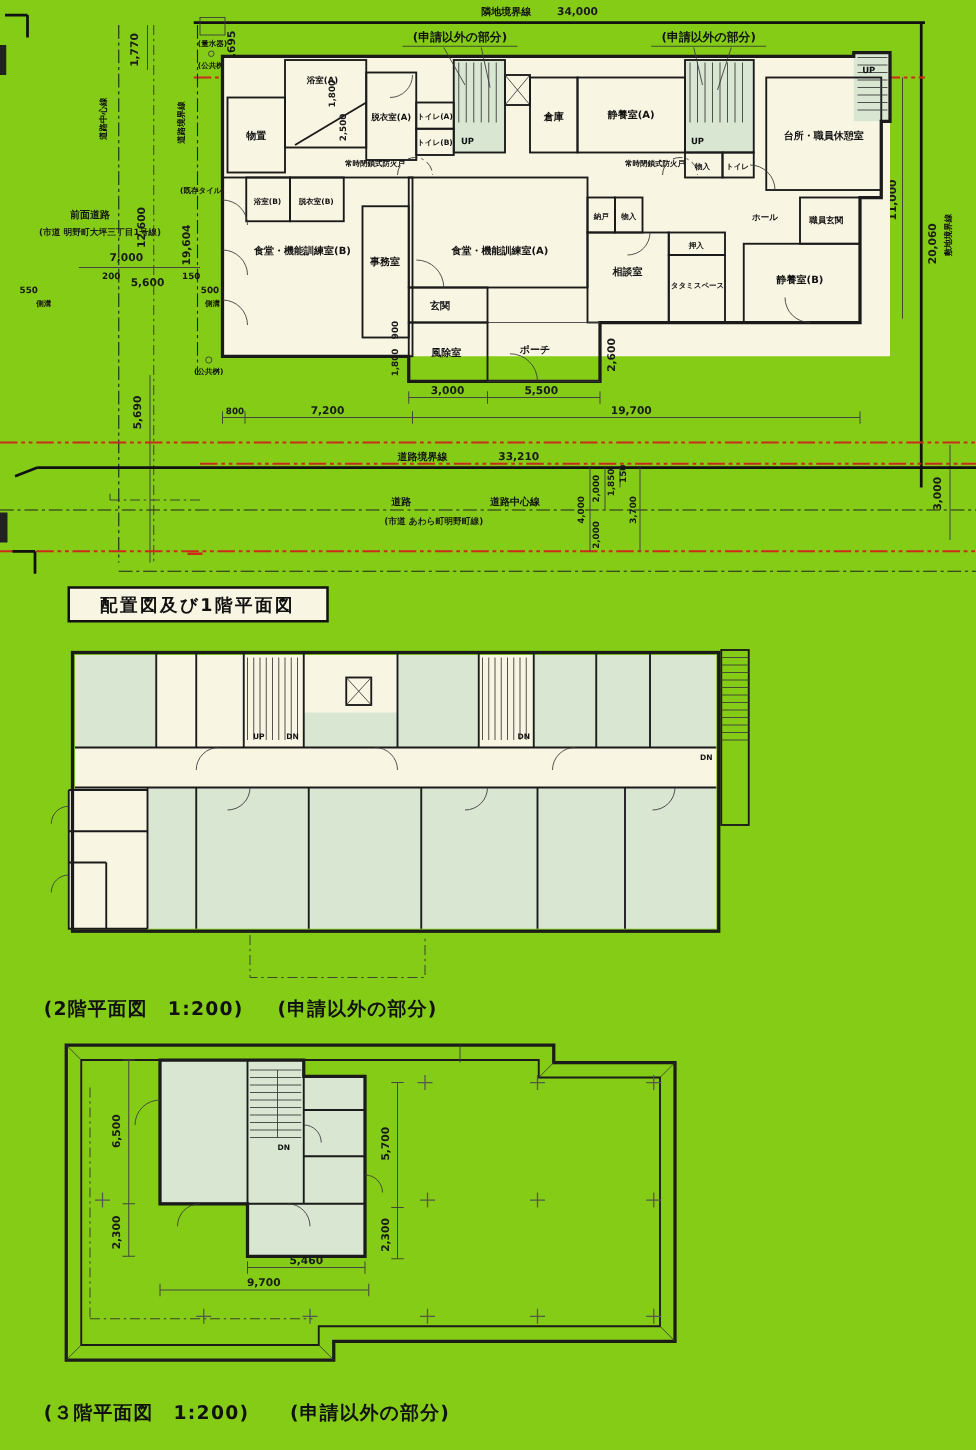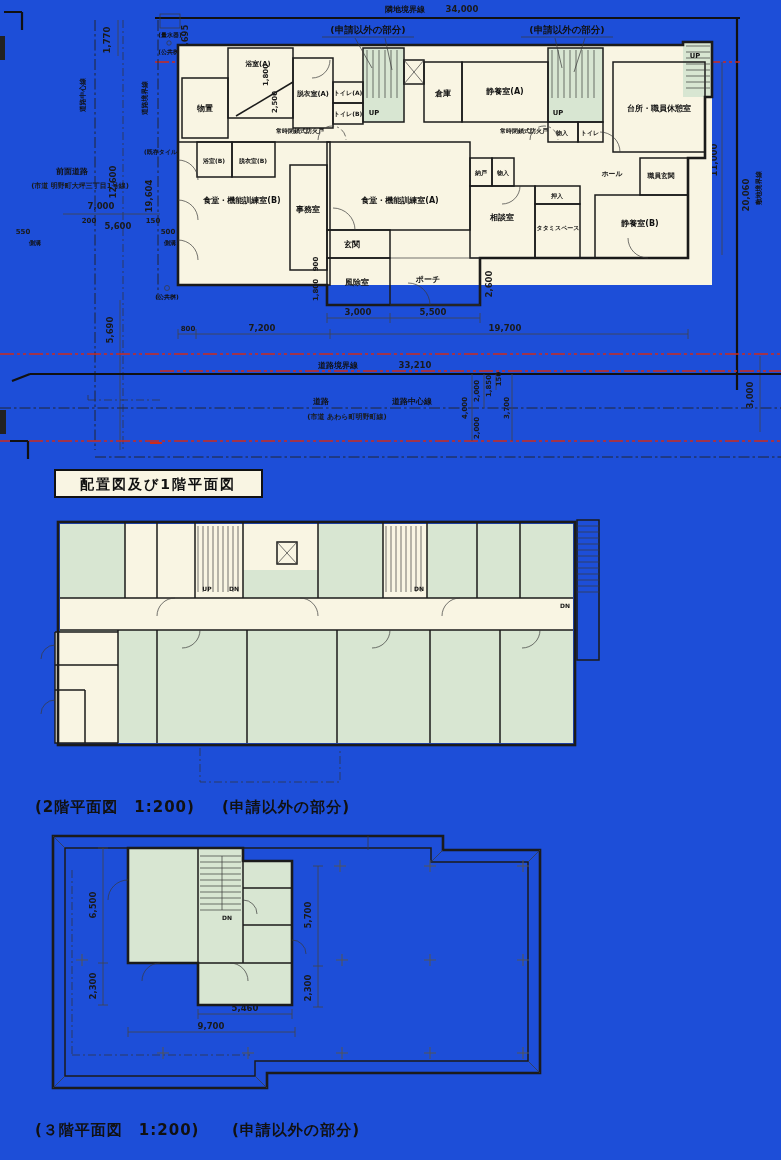--- a/index.html
+++ b/index.html
@@ -1,16 +1,16 @@
 <!DOCTYPE html>
 <html><head>
 <meta charset="utf-8">
 <style>
   html,body{margin:0;padding:0;background:#e8e4d4;}
-  .page{position:relative;width:781px;height:1160px;background:#1d4ed8;overflow:hidden;
+  .page{position:relative;width:781px;height:1160px;background:#84cc16;overflow:hidden;
         font-family:"DejaVu Sans",sans-serif;}
   svg{position:absolute;left:0;top:0;}
   
   .wallX{stroke:#1b1b1b;stroke-width:2.6;fill:none;stroke-linecap:square;}
   .wall {stroke:#1b1b1b;stroke-width:1.5;fill:none;}
   .thin {stroke:#3a3a3a;stroke-width:.7;fill:none;}
   .diml {stroke:#444;stroke-width:.8;fill:none;}
   .bold2{stroke:#111;stroke-width:2.2;fill:none;}
   .redl {stroke:#cc2b1c;stroke-width:1.7;fill:none;stroke-dasharray:14 3 3 3 3 3;}
   .redseg{stroke:#cc2b1c;stroke-width:2;fill:none;}

